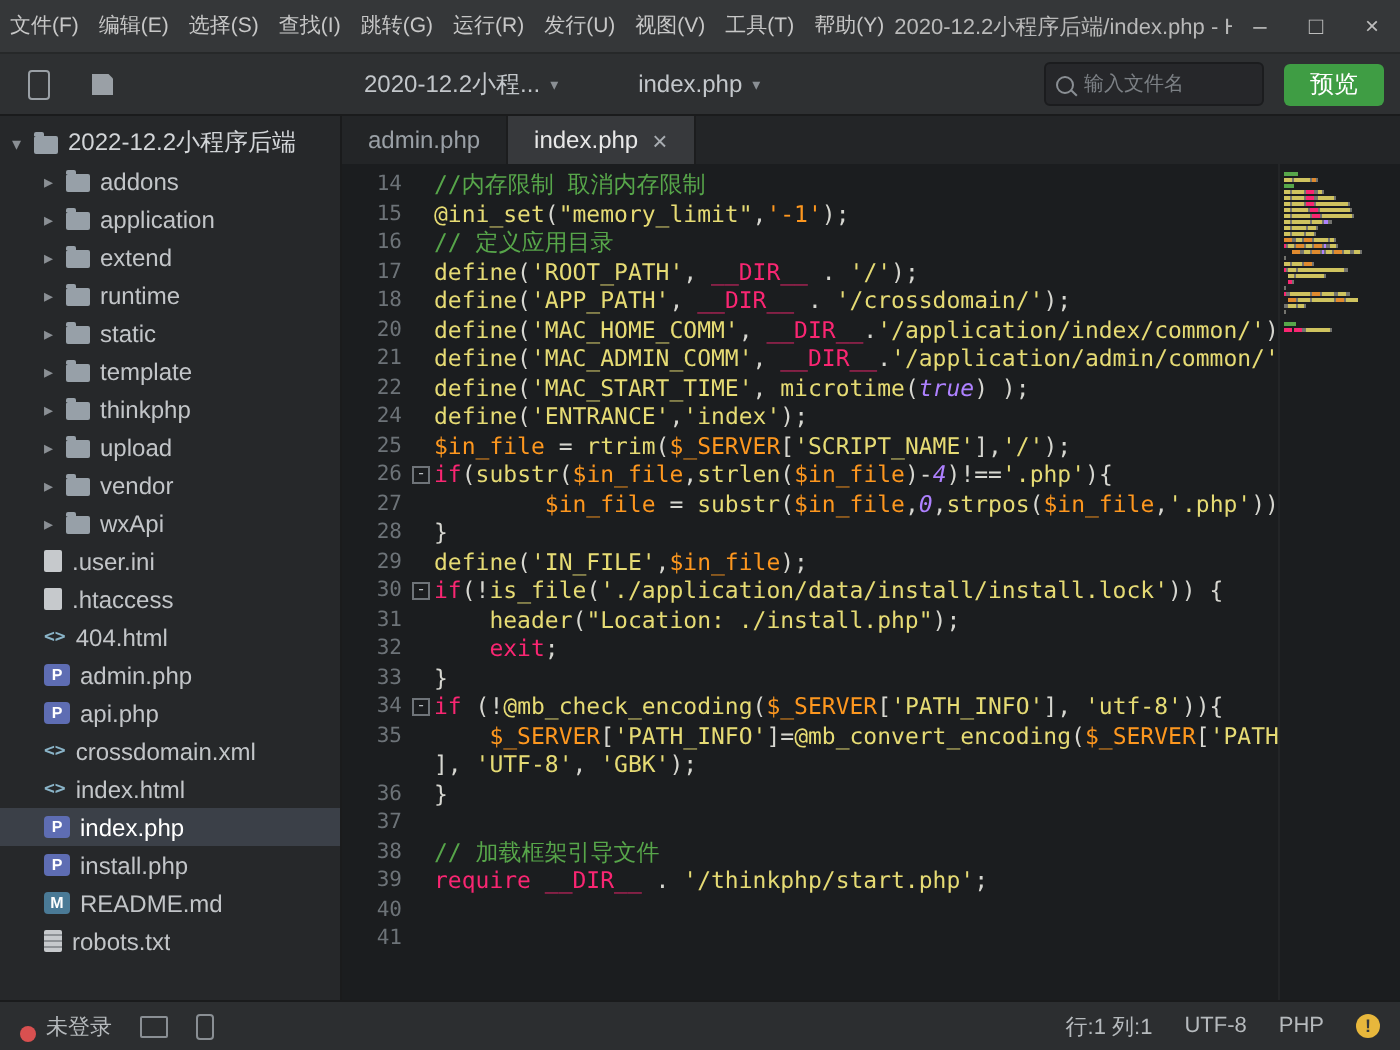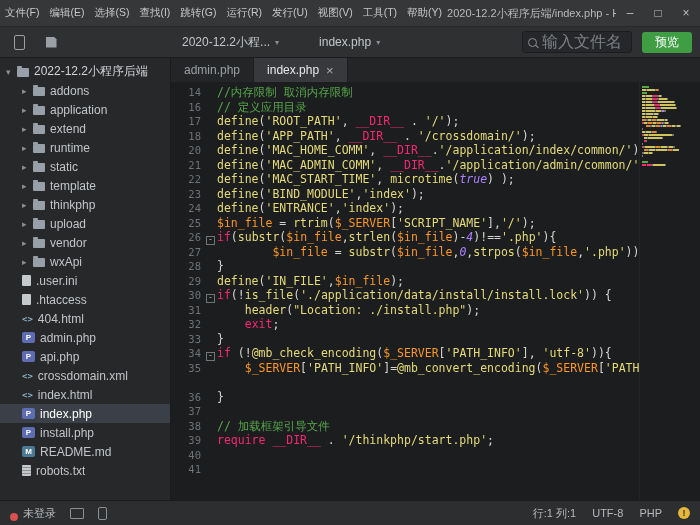--- a/index.html
+++ b/index.html
@@ -19,21 +19,21 @@
   .tbi{width:22px;height:20px;display:flex;align-items:center;justify-content:center;}
   .phone-shape{width:9px;height:13px;border:1px solid #9aa0a6;border-radius:2px;}
   .save-shape{width:11px;height:11px;background:#9aa0a6;clip-path:polygon(0 0,75% 0,100% 25%,100% 100%,0 100%);}
   .selector{display:flex;align-items:center;gap:5px;white-space:nowrap;color:#c3c7cb;}
   .selector .caret{font-size:8px;color:#8a8f94;}
   .proj-sel{margin-left:110px;}
   .file-sel{margin-left:30px;}
   .searchbox{margin-left:auto;display:flex;align-items:center;width:108px;height:20px;background:#26272a;border:1px solid #1b1c1e;border-radius:3px;}
   .mag{width:7px;height:7px;border:1px solid #8a8f94;border-radius:50%;position:relative;margin:0 3px 0 5px;flex:none;}
   .mag::after{content:"";position:absolute;width:4px;height:1px;background:#8a8f94;transform:rotate(45deg);right:-3px;bottom:-1px;}
-  .searchbox input{flex:1;min-width:0;background:transparent;border:none;outline:none;color:#cfcfcf;font-size:16px;font-family:"Liberation Sans",sans-serif;}
+  .searchbox input{flex:1;min-width:0;background:transparent;border:none;outline:none;color:#cfcfcf;font-size:10px;font-family:"Liberation Sans",sans-serif;}
   .searchbox input::placeholder{color:#7c8085;}
   .preview-btn{background:#3f9d44;color:#fff;border:none;border-radius:3px;height:21px;padding:0 13px;font-size:12px;font-family:"Liberation Sans",sans-serif;}
 
   
   .main{flex:1;display:flex;min-height:0;}
   .sidebar{width:170px;flex:none;background:#26282a;overflow:hidden;padding-top:4px;border-right:1px solid #1a1b1c;}
   .tree-row{height:19px;display:flex;align-items:center;font-size:12px;color:#c2c5c8;padding-left:22px;white-space:nowrap;overflow:hidden;}
   .tree-row.d0{padding-left:6px;color:#d2d5d8;}
   .tree-row.selected{background:#3b4048;color:#ffffff;}
   .chev{width:11px;flex:none;font-size:9px;color:#8a8f94;}
@@ -48,21 +48,21 @@
   .tlabel{overflow:hidden;text-overflow:ellipsis;}
 
   .editor-col{flex:1;display:flex;flex-direction:column;min-width:0;background:#1b1d1f;}
   .tabbar{height:24px;background:#232527;display:flex;align-items:stretch;flex:none;}
   .tab{display:flex;align-items:center;gap:7px;padding:0 13px;font-size:12px;color:#9aa0a6;border-right:1px solid #1c1d1e;}
   .tab.active{background:#37393c;color:#e8e8e8;}
   .tab-close{font-size:13px;color:#a7acb1;line-height:1;}
 
   .editor{flex:1;display:flex;min-height:0;position:relative;font-family:"DejaVu Sans Mono",monospace;font-size:11.5px;line-height:14.5px;}
   .code-area{flex:1;overflow:hidden;padding-top:3px;}
-  .cline{display:flex;height:14.5px;align-items:flex-end;}
+  .cline{display:flex;height:14.5px;}
   .gut{width:30px;flex:none;text-align:right;color:#6d7378;font-size:10.5px;padding-right:3px;}
   .foldc{width:13px;flex:none;display:flex;align-items:center;justify-content:center;}
   .foldbox{width:7px;height:7px;border:1px solid #6f7479;color:#b7bbbf;font-size:8px;line-height:5px;text-align:center;}
   .ctext{white-space:pre;overflow:hidden;}
   .tk-c{color:#57a64a;}
   .tk-s{color:#e6db74;}
   .tk-f{color:#e6db74;}
   .tk-k{color:#f92672;}
   .tk-v{color:#fd971f;}
   .tk-n{color:#ae81ff;font-style:italic;}
@@ -251,20 +251,25 @@
           </div>
         </div>
       <div class="editor">
         <div class="code-area">
             <div class="cline">
               <span class="gut">14</span>
               <span class="foldc"></span>
               <span class="ctext"><span class="tk-c">//内存限制 取消内存限制</span></span>
             </div>
             <div class="cline">
+              <span class="gut">15</span>
+              <span class="foldc"></span>
+              <span class="ctext"><span class="tk-f">@ini_set</span><span class="tk-p">(</span><span class="tk-s">"memory_limit"</span><span class="tk-p">,</span><span class="tk-v">'-1'</span><span class="tk-p">);</span></span>
+            </div>
+            <div class="cline">
               <span class="gut">16</span>
               <span class="foldc"></span>
               <span class="ctext"><span class="tk-c">// 定义应用目录</span></span>
             </div>
             <div class="cline">
               <span class="gut">17</span>
               <span class="foldc"></span>
               <span class="ctext"><span class="tk-f">define</span><span class="tk-p">(</span><span class="tk-s">'ROOT_PATH'</span><span class="tk-p">, </span><span class="tk-k">__DIR__</span><span class="tk-p"> . </span><span class="tk-s">'/'</span><span class="tk-p">);</span></span>
             </div>
             <div class="cline">
@@ -279,25 +284,20 @@
             </div>
             <div class="cline">
               <span class="gut">21</span>
               <span class="foldc"></span>
               <span class="ctext"><span class="tk-f">define</span><span class="tk-p">(</span><span class="tk-s">'MAC_ADMIN_COMM'</span><span class="tk-p">, </span><span class="tk-k">__DIR__</span><span class="tk-p">.</span><span class="tk-s">'/application/admin/common/'</span></span>
             </div>
             <div class="cline">
               <span class="gut">22</span>
               <span class="foldc"></span>
               <span class="ctext"><span class="tk-f">define</span><span class="tk-p">(</span><span class="tk-s">'MAC_START_TIME'</span><span class="tk-p">, </span><span class="tk-f">microtime</span><span class="tk-p">(</span><span class="tk-n">true</span><span class="tk-p">) );</span></span>
-            </div>
-            <div class="cline">
-              <span class="gut">23</span>
-              <span class="foldc"></span>
-              <span class="ctext"><span class="tk-f">define</span><span class="tk-p">(</span><span class="tk-s">'BIND_MODULE'</span><span class="tk-p">,</span><span class="tk-s">'index'</span><span class="tk-p">);</span></span>
             </div>
             <div class="cline">
               <span class="gut">24</span>
               <span class="foldc"></span>
               <span class="ctext"><span class="tk-f">define</span><span class="tk-p">(</span><span class="tk-s">'ENTRANCE'</span><span class="tk-p">,</span><span class="tk-s">'index'</span><span class="tk-p">);</span></span>
             </div>
             <div class="cline">
               <span class="gut">25</span>
               <span class="foldc"></span>
               <span class="ctext"><span class="tk-v">$in_file</span><span class="tk-p"> = </span><span class="tk-f">rtrim</span><span class="tk-p">(</span><span class="tk-v">$_SERVER</span><span class="tk-p">[</span><span class="tk-s">'SCRIPT_NAME'</span><span class="tk-p">],</span><span class="tk-s">'/'</span><span class="tk-p">);</span></span>
@@ -354,20 +354,21 @@
               <span class="ctext"><span class="tk-k">if</span><span class="tk-p"> (!</span><span class="tk-f">@mb_check_encoding</span><span class="tk-p">(</span><span class="tk-v">$_SERVER</span><span class="tk-p">[</span><span class="tk-s">'PATH_INFO'</span><span class="tk-p">], </span><span class="tk-s">'utf-8'</span><span class="tk-p">)){</span></span>
             </div>
             <div class="cline">
               <span class="gut">35</span>
               <span class="foldc"></span>
               <span class="ctext"><span class="tk-p">    </span><span class="tk-v">$_SERVER</span><span class="tk-p">[</span><span class="tk-s">'PATH_INFO'</span><span class="tk-p">]=</span><span class="tk-f">@mb_convert_encoding</span><span class="tk-p">(</span><span class="tk-v">$_SERVER</span><span class="tk-p">[</span><span class="tk-s">'PATH_INFO'</span></span>
             </div>
             <div class="cline">
               <span class="gut"></span>
               <span class="foldc"></span>
+              <span class="ctext"><span class="tk-p">], </span><span class="tk-s">'UTF-8'</span><span class="tk-p">, </span><span class="tk-s">'GBK'</span><span class="tk-p">);</span></span>
             </div>
             <div class="cline">
               <span class="gut">36</span>
               <span class="foldc"></span>
               <span class="ctext"><span class="tk-p">}</span></span>
             </div>
             <div class="cline">
               <span class="gut">37</span>
               <span class="foldc"></span>
               <span class="ctext"></span>

